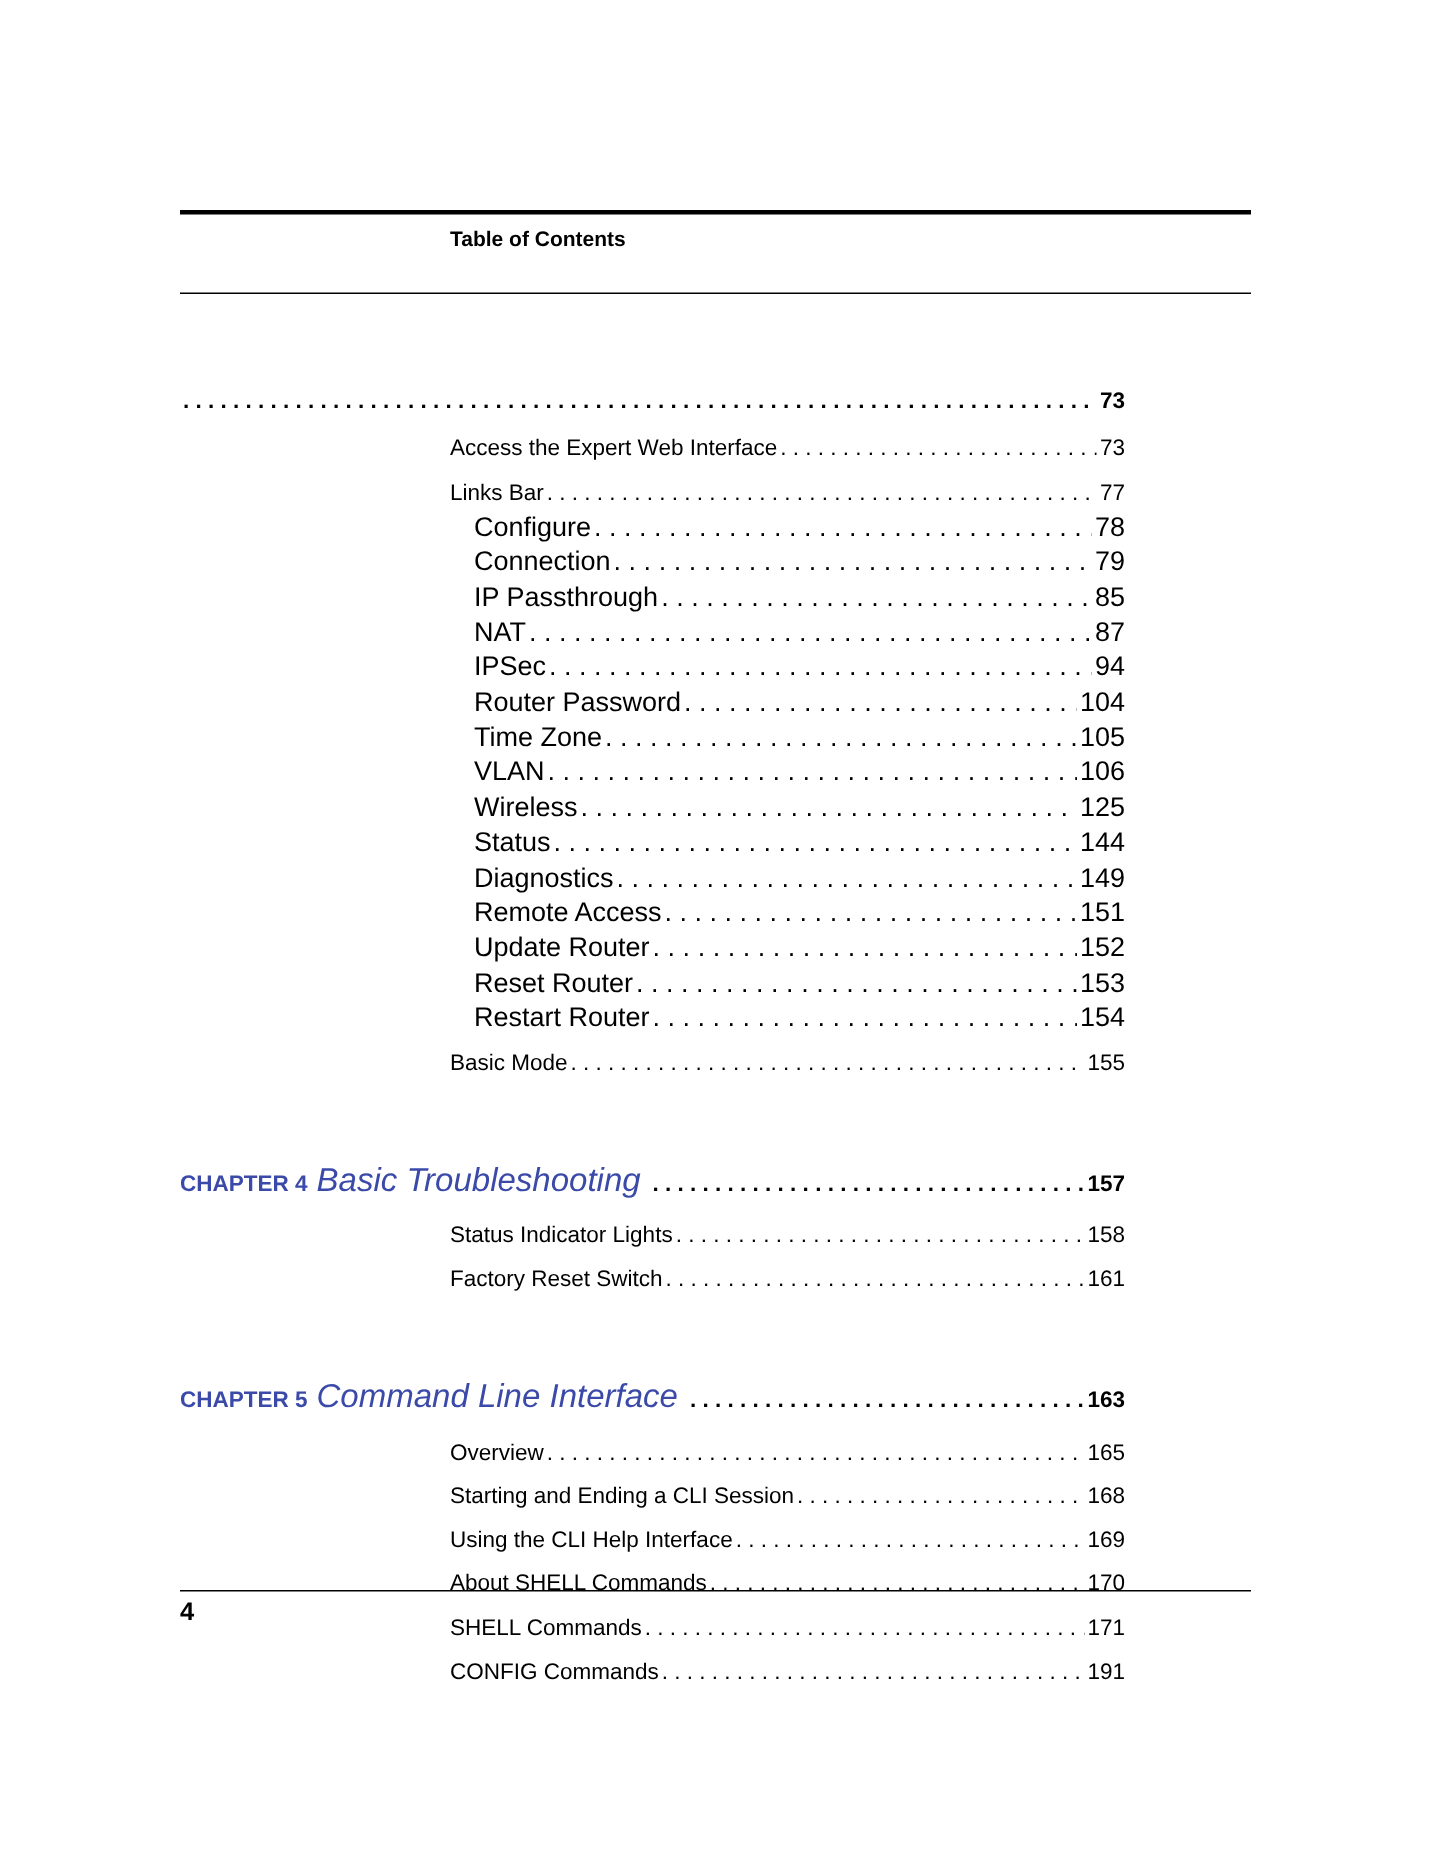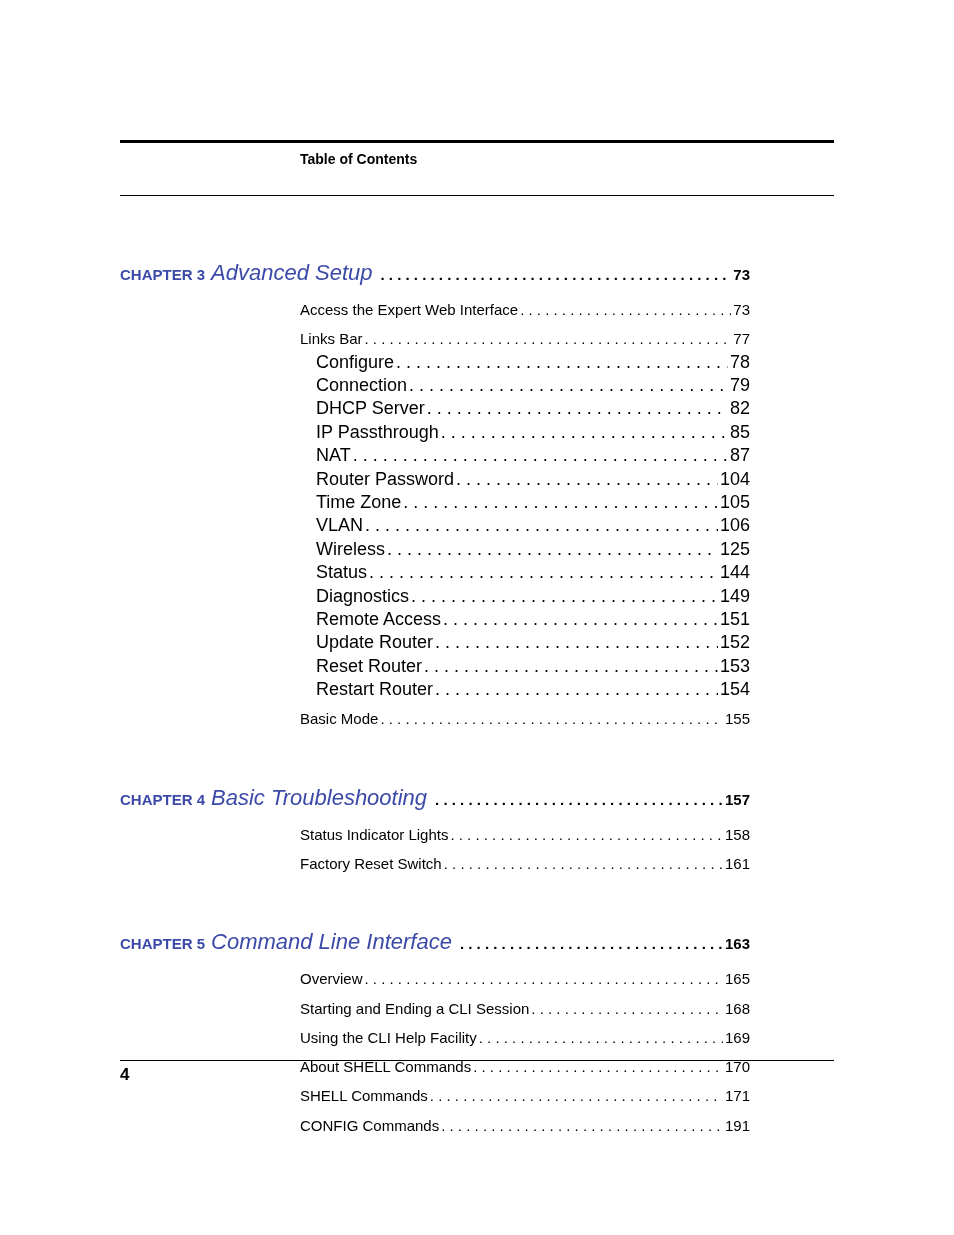--- a/index.html
+++ b/index.html
@@ -116,21 +116,20 @@
 
 <div class="page">
 
   <div class="top-rule-thick"></div>
   <div class="header-title">Table of Contents</div>
   <div class="top-rule-thin"></div>
 
   <div class="content" id="toc-content">
       <div class="chapter-block">
         <div class="toc-row chapter-row">
-          <span class="label"><span class="chapter-label">CHAPTER 3</span><span class="chapter-title">Advanced Setup</span></span>
           <span class="dots"></span>
           <span class="pg">73</span>
         </div>
         <div class="section-rows">
           <div class="toc-row section-row">
             <span class="label">Access the Expert Web Interface </span>
             <span class="dots"></span>
             <span class="pg">73</span>
           </div>
           <div class="toc-row section-row">
@@ -142,33 +141,33 @@
             <span class="label">Configure</span>
             <span class="dots"></span>
             <span class="pg">78</span>
           </div>
           <div class="toc-row sub-row">
             <span class="label">Connection</span>
             <span class="dots"></span>
             <span class="pg">79</span>
           </div>
           <div class="toc-row sub-row">
-            <span class="label">DHCP Server</span>
-            <span class="dots"></span>
-            <span class="pg">82</span>
-          </div>
-          <div class="toc-row sub-row">
             <span class="label">IP Passthrough</span>
             <span class="dots"></span>
             <span class="pg">85</span>
           </div>
           <div class="toc-row sub-row">
             <span class="label">NAT</span>
             <span class="dots"></span>
             <span class="pg">87</span>
+          </div>
+          <div class="toc-row sub-row">
+            <span class="label">IPSec</span>
+            <span class="dots"></span>
+            <span class="pg">94</span>
           </div>
           <div class="toc-row sub-row">
             <span class="label">Router Password</span>
             <span class="dots"></span>
             <span class="pg">104</span>
           </div>
           <div class="toc-row sub-row">
             <span class="label">Time Zone</span>
             <span class="dots"></span>
             <span class="pg">105</span>
@@ -250,21 +249,21 @@
             <span class="label">Overview </span>
             <span class="dots"></span>
             <span class="pg">165</span>
           </div>
           <div class="toc-row section-row">
             <span class="label">Starting and Ending a CLI Session </span>
             <span class="dots"></span>
             <span class="pg">168</span>
           </div>
           <div class="toc-row section-row">
-            <span class="label">Using the CLI Help Facility </span>
+            <span class="label">Using the CLI Help Interface </span>
             <span class="dots"></span>
             <span class="pg">169</span>
           </div>
           <div class="toc-row section-row">
             <span class="label">About SHELL Commands </span>
             <span class="dots"></span>
             <span class="pg">170</span>
           </div>
           <div class="toc-row section-row">
             <span class="label">SHELL Commands </span>

